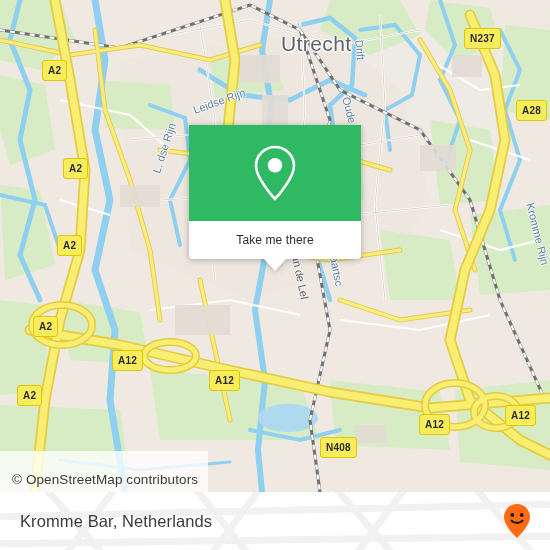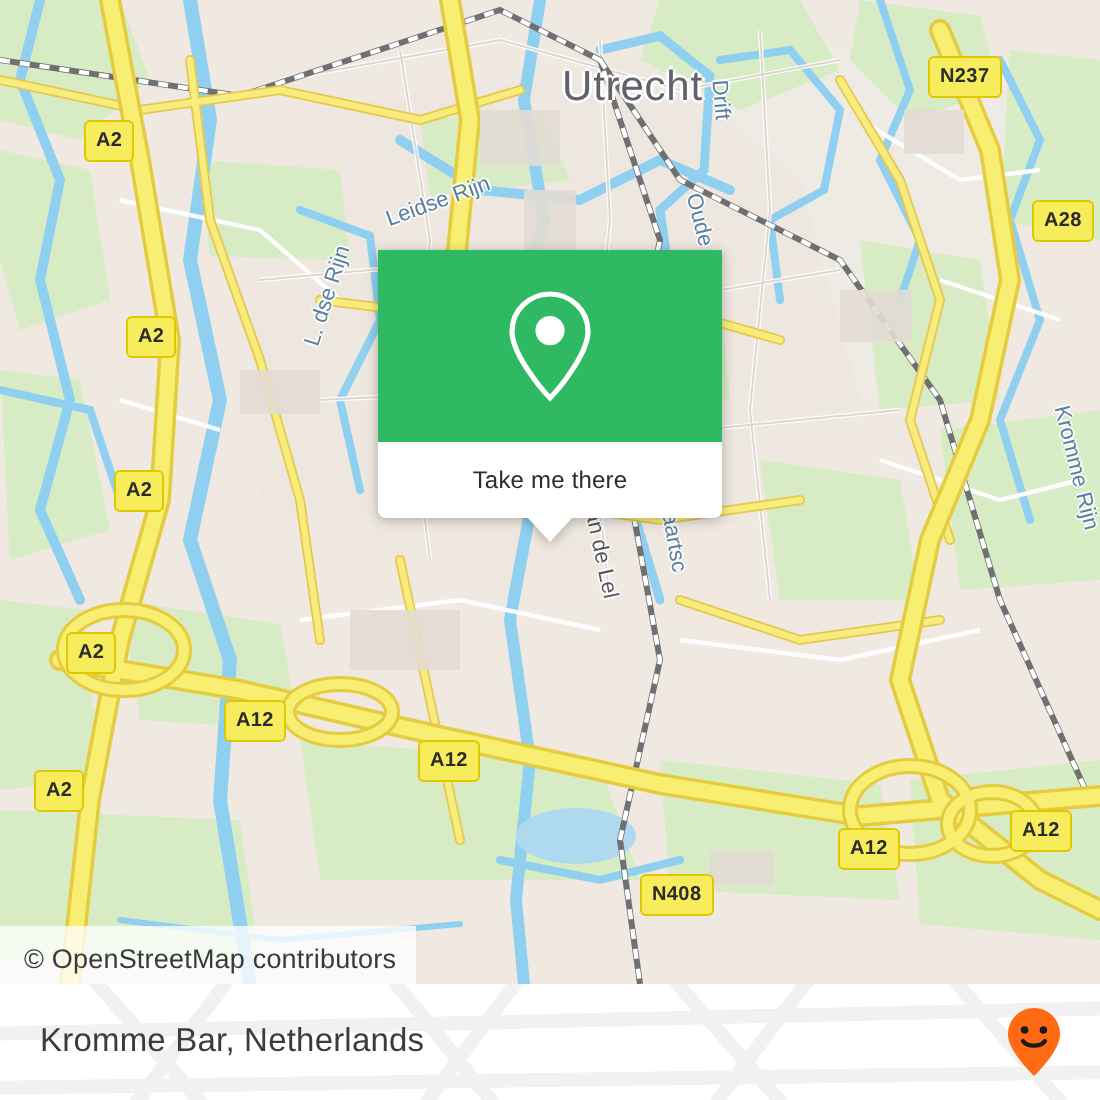--- a/index.html
+++ b/index.html
@@ -15,21 +15,21 @@
     position:absolute;left:0;top:0;width:550px;height:492px;
     background:#efe9e2;
     overflow:hidden;
   }
   .map-bg{position:absolute;left:0;top:0;width:550px;height:492px;}
 
   
   .attrib{
     position:absolute;left:0;bottom:0;
     height:25px;line-height:25px;
-    padding:4px 10px 0 12px;
+    padding:16px 10px 0 12px;
     background:rgba(255,255,255,.78);
     font-size:13.5px;color:#3a3a3a;
     letter-spacing:.1px;
     white-space:nowrap;
   }
 
   
   .shield{
     position:absolute;
     background:#f7ed5c;

